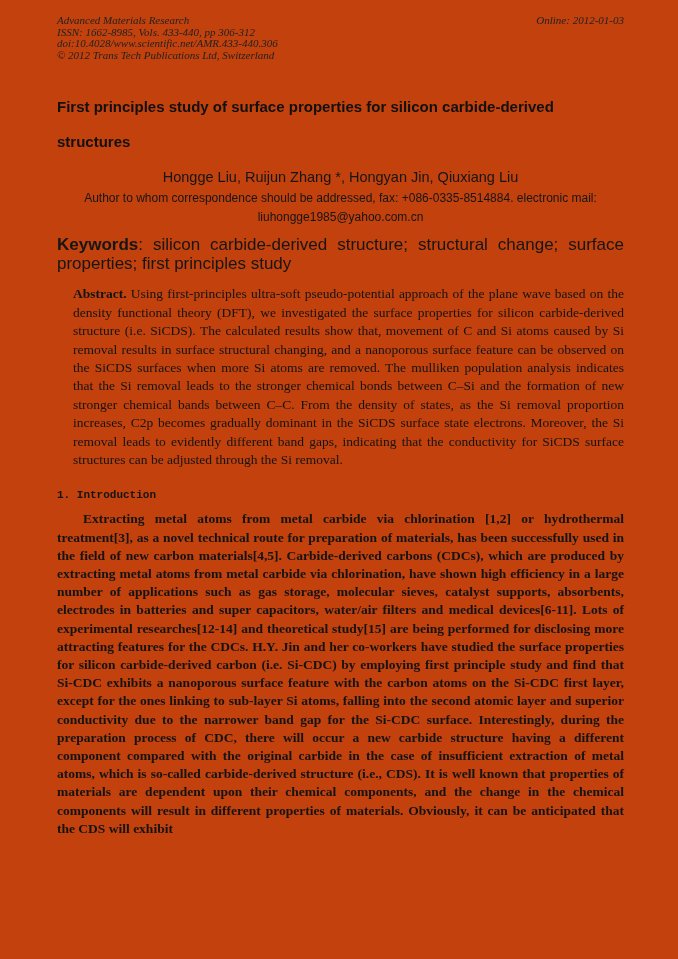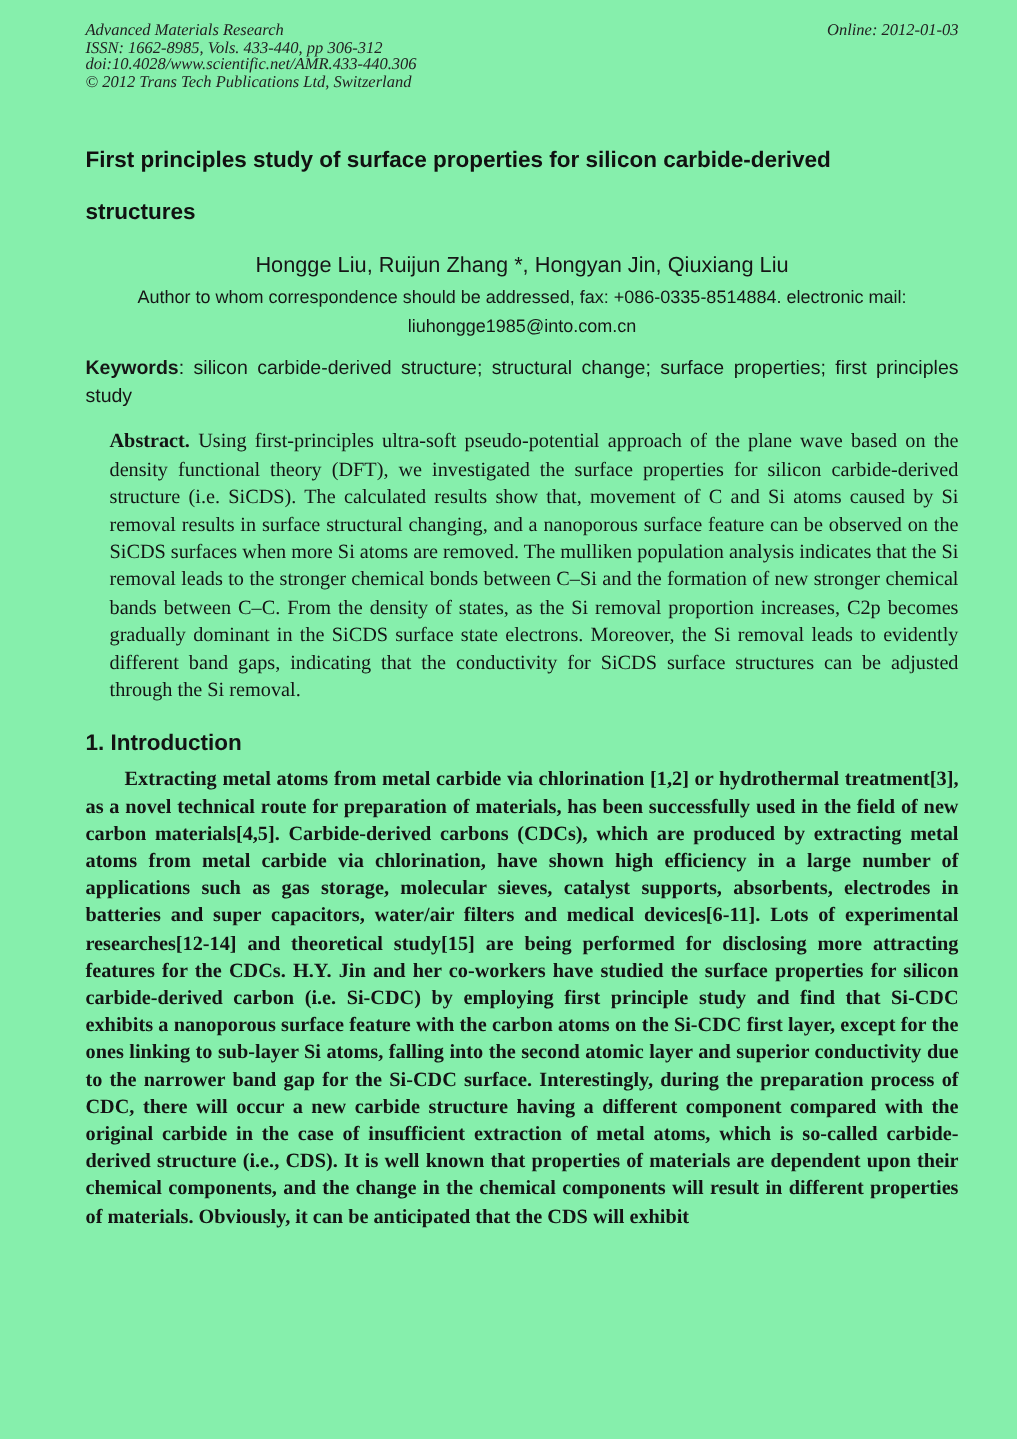--- a/index.html
+++ b/index.html
@@ -1,23 +1,23 @@
 <!DOCTYPE html>
 <html><head>
 <meta charset="utf-8">
 <style>
   html, body { margin: 0; padding: 0; background: #f4f4f4; }
   .page {
     position: relative;
     width: 678px;
     height: 959px;
     margin: 0 auto;
-    background: #86efac;
+    background: #c2410c;
     box-sizing: border-box;
-    padding: 15px 39px 0 57px;
+    padding: 15px 54px 0 57px;
     color: #1c1c1c;
     overflow: hidden;
   }
   
   .header {
     display: flex;
     justify-content: space-between;
     align-items: flex-start;
     font-family: "Liberation Serif", serif;
     font-style: italic;
@@ -62,42 +62,42 @@
     text-align: center;
     font-family: "Liberation Sans", sans-serif;
     font-size: 12px;
     line-height: 19px;
     color: #161616;
   }
 
   .keywords {
     margin: 9px 0 0 0;
     font-family: "Liberation Sans", sans-serif;
-    font-size: 13px;
+    font-size: 17px;
     line-height: 18.5px;
     text-align: justify;
     color: #161616;
   }
   .keywords b { font-weight: bold; }
 
   .body-text {
     font-family: "Liberation Serif", serif;
     font-size: 13.5px;
     line-height: 18.4px;
     text-align: justify;
     color: #141414;
   }
   .abstract { margin: 12px 0 0 16px; }
   .abstract b { font-weight: bold; }
 
   .section-heading {
     margin: 17px 0 0 0;
-    font-family: Liberation Sans, sans-serif;
+    font-family: Liberation Mono, monospace;
     font-weight: bold;
-    font-size: 15px;
+    font-size: 11px;
     line-height: 19px;
     color: #141414;
   }
 
   .intro {
     margin: 5px 0 16px 0;
     text-indent: 26px;
     line-height: 18.2px;
     font-weight: bold;
   }
@@ -120,21 +120,21 @@
   <h1 class="title">
     <span class="tline">First principles study of surface properties for silicon carbide-derived</span>
     <span class="tline">structures</span>
   </h1>
 
   <div class="authors">Hongge Liu, Ruijun Zhang *, Hongyan Jin, Qiuxiang Liu</div>
 
 
   <div class="correspondence">
     <div>Author to whom correspondence should be addressed, fax: +086-0335-8514884. electronic mail:</div>
-    <div>liuhongge1985@into.com.cn</div>
+    <div>liuhongge1985@yahoo.com.cn</div>
   </div>
 
   <p class="keywords"><b>Keywords</b><span>: silicon carbide-derived structure; structural change; surface properties; first principles study</span></p>
 
   <p class="abstract body-text"><b>Abstract.</b> <span>Using first-principles ultra-soft pseudo-potential approach of the plane wave based on the density functional theory (DFT), we investigated the surface properties for silicon carbide-derived structure (i.e. SiCDS). The calculated results show that, movement of C and Si atoms caused by Si removal results in surface structural changing, and a nanoporous surface feature can be observed on the SiCDS surfaces when more Si atoms are removed. The mulliken population analysis indicates that the Si removal leads to the stronger chemical bonds between C–Si and the formation of new stronger chemical bands between C–C. From the density of states, as the Si removal proportion increases, C2p becomes gradually dominant in the SiCDS surface state electrons. Moreover, the Si removal leads to evidently different band gaps, indicating that the conductivity for SiCDS surface structures can be adjusted through the Si removal.</span></p>
 
   <h2 class="section-heading">1. Introduction</h2>
 
   <p class="body-text intro">Extracting metal atoms from metal carbide via chlorination [1,2] or hydrothermal treatment[3], as a novel technical route for preparation of materials, has been successfully used in the field of new carbon materials[4,5]. Carbide-derived carbons (CDCs), which are produced by extracting metal atoms from metal carbide via chlorination, have shown high efficiency in a large number of applications such as gas storage, molecular sieves, catalyst supports, absorbents, electrodes in batteries and super capacitors, water/air filters and medical devices[6-11]. Lots of experimental researches[12-14] and theoretical study[15] are being performed for disclosing more attracting features for the CDCs. H.Y. Jin and her co-workers have studied the surface properties for silicon carbide-derived carbon (i.e. Si-CDC) by employing first principle study and find that Si-CDC exhibits a nanoporous surface feature with the carbon atoms on the Si-CDC first layer, except for the ones linking to sub-layer Si atoms, falling into the second atomic layer and superior conductivity due to the narrower band gap for the Si-CDC surface. Interestingly, during the preparation process of CDC, there will occur a new carbide structure having a different component compared with the original carbide in the case of insufficient extraction of metal atoms, which is so-called carbide-derived structure (i.e., CDS). It is well known that properties of materials are dependent upon their chemical components, and the change in the chemical components will result in different properties of materials. Obviously, it can be anticipated that the CDS will exhibit</p>
 

